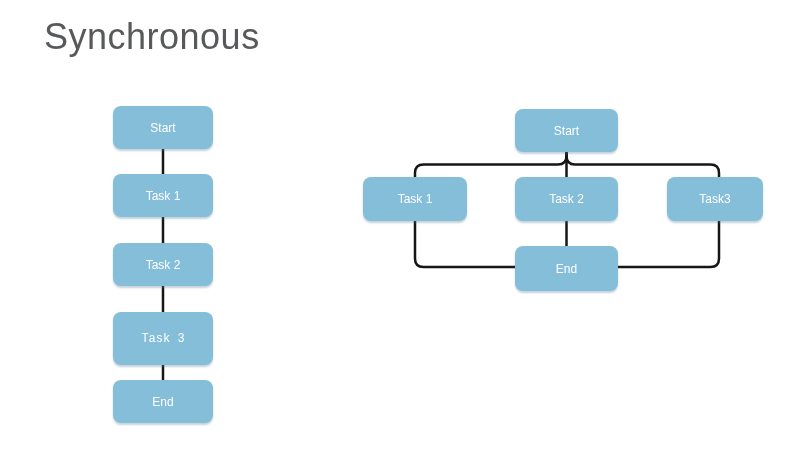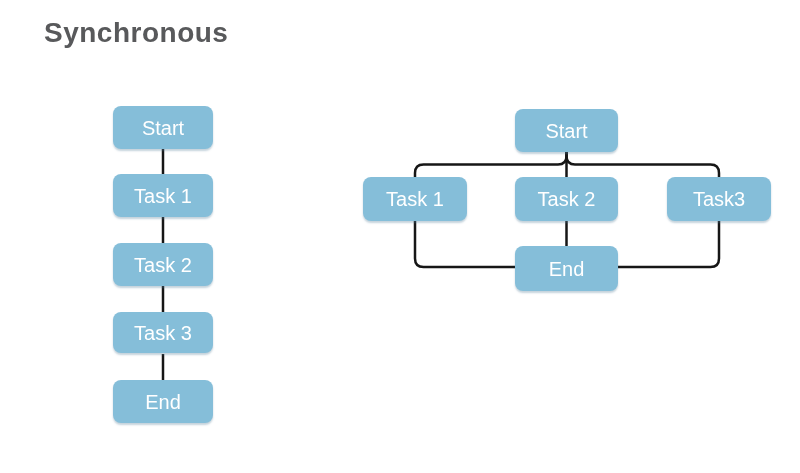--- a/index.html
+++ b/index.html
@@ -16,22 +16,22 @@
     font-family: "Liberation Sans", "DejaVu Sans", sans-serif;
     overflow: hidden;
   }
   .canvas {
     position: relative;
     width: 800px; height: 473px;
     background: var(--bg);
   }
   .diagram-title {
     position: absolute;
-    font-size: 28px;
-    font-weight: 700;
+    font-size: 36px;
+    font-weight: 400;
     letter-spacing: 0.5px;
     color: var(--title);
     line-height: 1;
     white-space: nowrap;
   }
   .connector-svg {
     position: absolute;
     left: 0; top: 0;
     width: 800px; height: 473px;
   }
@@ -41,21 +41,21 @@
     stroke-width: 2.5;
   }
   .node {
     position: absolute;
     background: var(--box-fill);
     border-radius: 8px;
     display: flex;
     align-items: center;
     justify-content: center;
     color: var(--box-text);
-    font-size: 20px;
+    font-size: 12px;
     box-shadow: 0 2px 2px rgba(90, 130, 155, 0.35);
   }
   .node span { line-height: 1; }
 </style>
 </head>
 <body>
 
 <div class="canvas">
 
   <div class="diagram-title" style="left: 44px; top: 19px;">Synchronous</div>
@@ -78,36 +78,36 @@
 
   <div class="node" style="left:113px; top:106px; width:100px; height:43px;">
     <span>Start</span>
   </div>
   <div class="node" style="left:113px; top:174px; width:100px; height:43px;">
     <span>Task 1</span>
   </div>
   <div class="node" style="left:113px; top:243px; width:100px; height:43px;">
     <span>Task 2</span>
   </div>
-  <div class="node" style="left:113px; top:312px; width:100px; height:41px;">
+  <div class="node" style="left:113px; top:312px; width:100px; height:53px;font-family:Liberation Mono, monospace;">
     <span>Task 3</span>
   </div>
   <div class="node" style="left:113px; top:380px; width:100px; height:43px;">
     <span>End</span>
   </div>
 
   <div class="node" style="left:515px; top:109px; width:103px; height:43px;">
     <span>Start</span>
   </div>
   <div class="node" style="left:363px; top:177px; width:104px; height:44px;">
     <span>Task 1</span>
   </div>
   <div class="node" style="left:515px; top:177px; width:103px; height:44px;">
     <span>Task 2</span>
   </div>
-  <div class="node" style="left:667px; top:177px; width:104px; height:44px;">
+  <div class="node" style="left:667px; top:177px; width:96px; height:44px;">
     <span>Task3</span>
   </div>
   <div class="node" style="left:515px; top:246px; width:103px; height:45px;">
     <span>End</span>
   </div>
 
 </div>
 
 </body></html>

